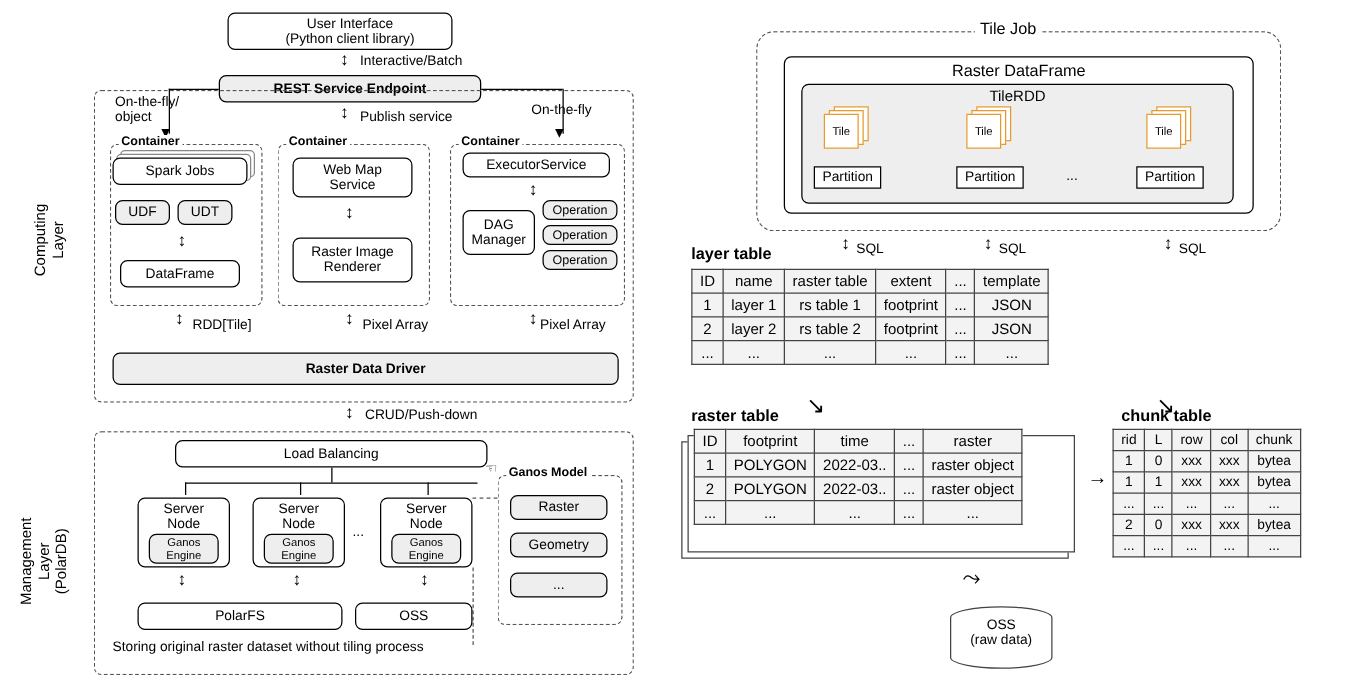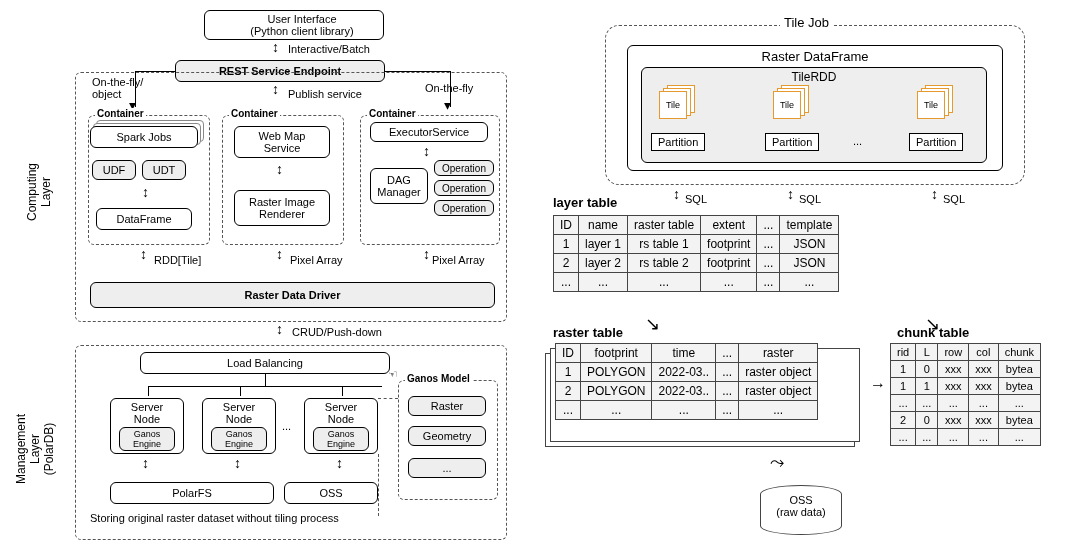--- a/index.html
+++ b/index.html
@@ -103,21 +103,21 @@
     font-size: 11px;
     padding-top: 8px;
   }
   .section-title { position: absolute; font-weight: bold; font-size: 13px; }
 </style>
 </head>
 <body>
 
 <div class="left">
 
-  <div class="box" style="left:184px; top:0; width:180px; height:30px; flex-direction:column; line-height:1.1;padding-left:20px;">
+  <div class="box" style="left:162px; top:0; width:180px; height:30px; flex-direction:column; line-height:1.1;padding-left:20px;">
     <span>User Interface</span>
     <span>(Python client library)</span>
   </div>
   <div class="arrow" style="left:252px; top:30px;">↕</div>
   <div class="plain-label" style="left:268px; top:33px;">Interactive/Batch</div>
 
   <div class="box box-gray" style="left:155px; top:50px; width:210px; height:22px; font-weight:bold;">REST Service Endpoint</div>
 
   <div class="dashed" style="left:55px; top:62px; width:432px; height:250px;"></div>
   <div class="label-rot" style="left:-10px; top:168px;">

